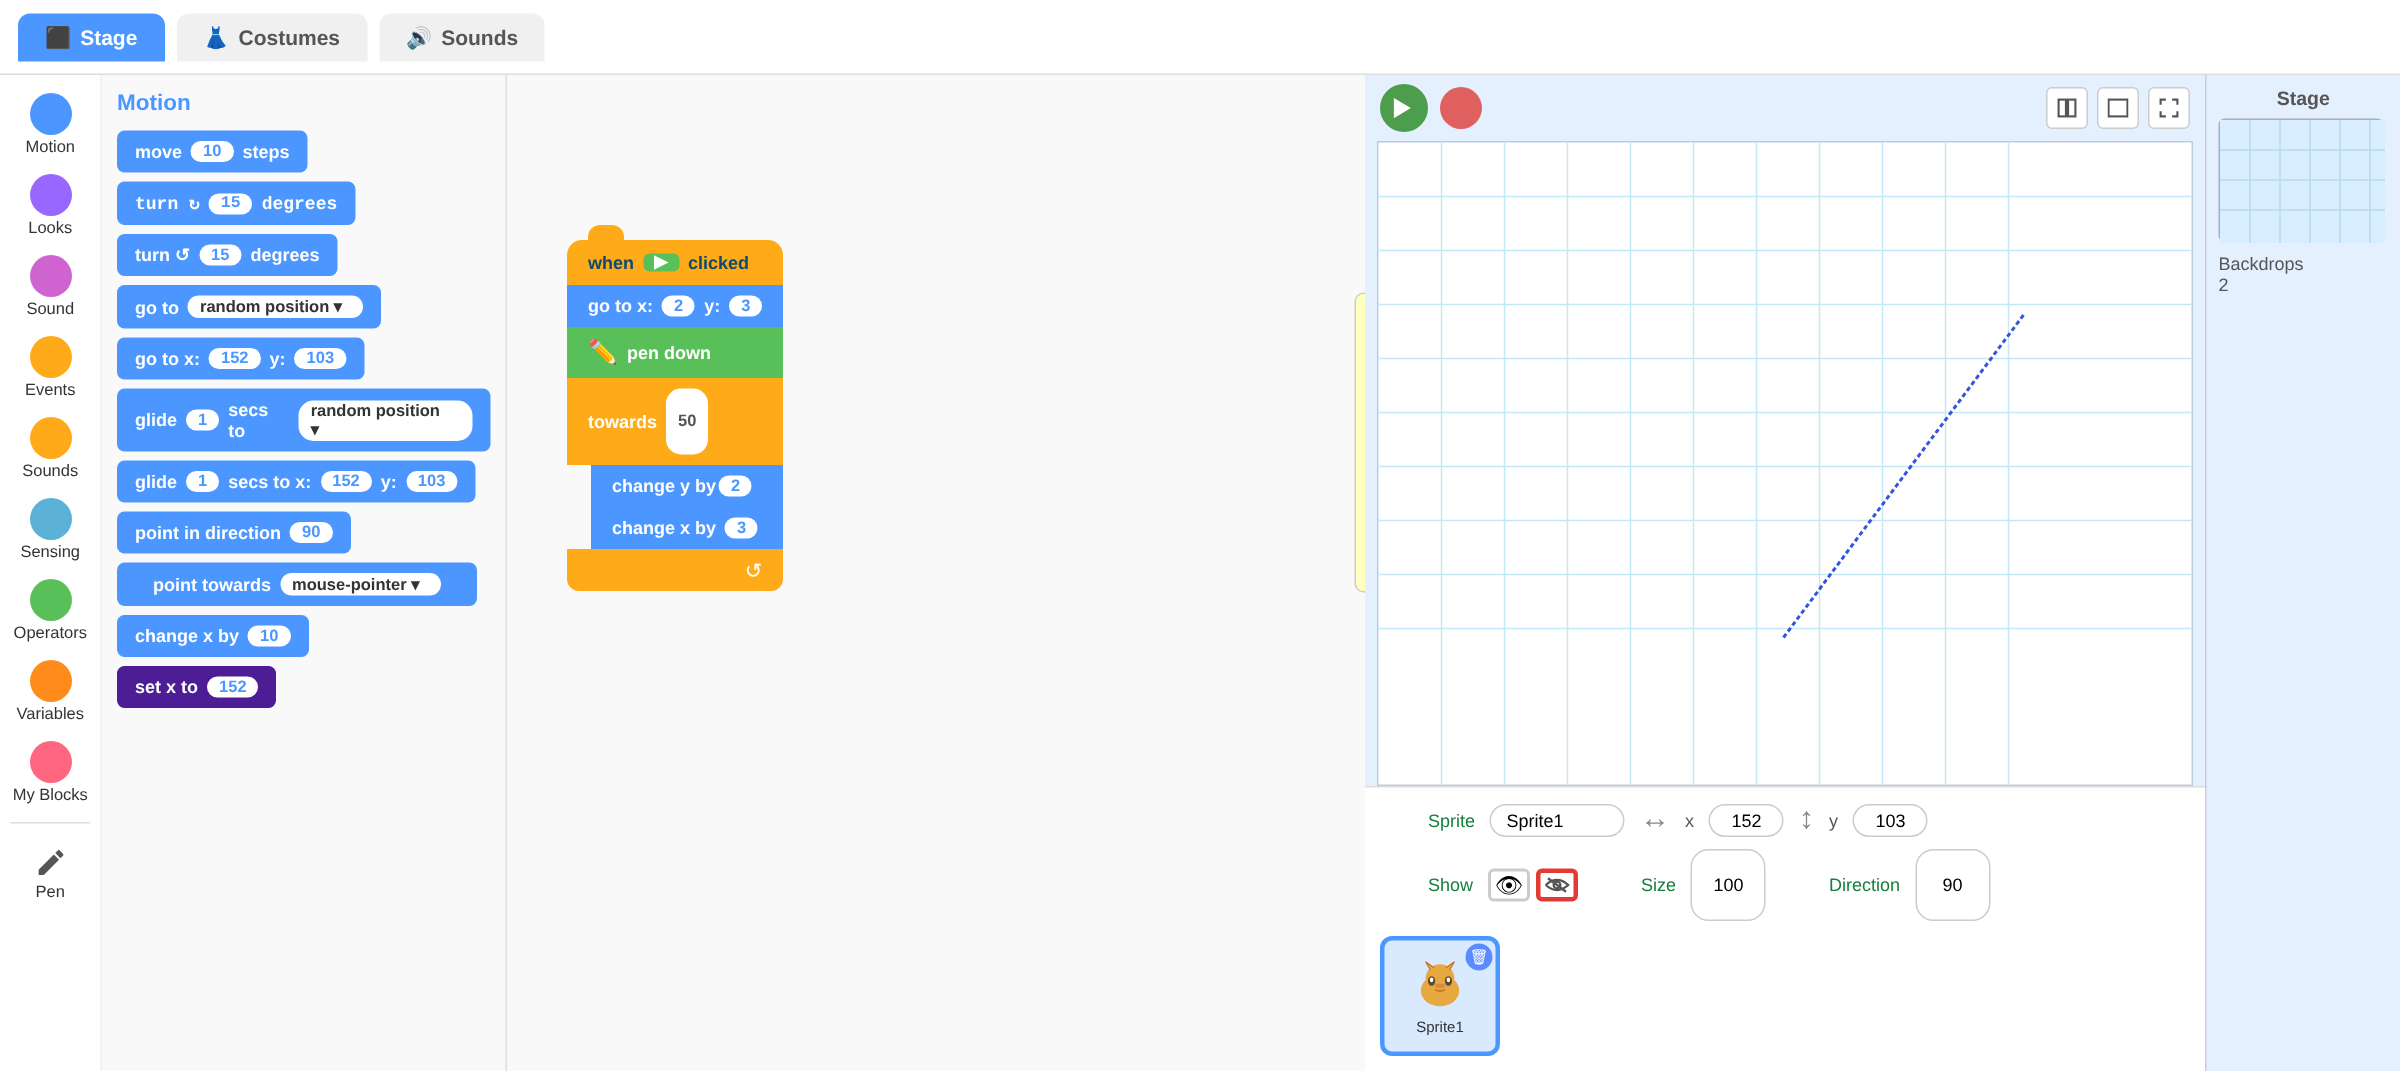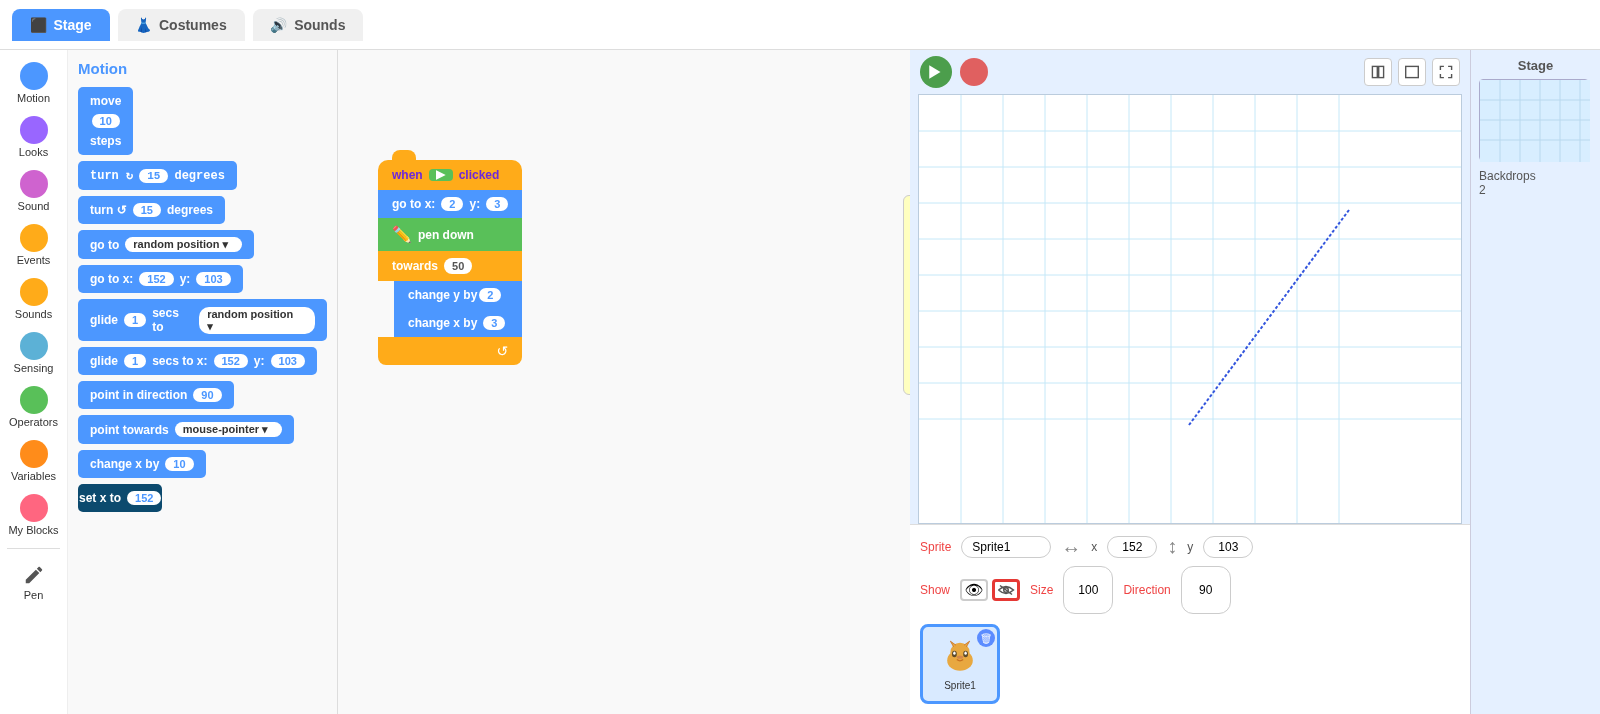--- a/index.html
+++ b/index.html
@@ -100,21 +100,21 @@
       background: #ffffc0;
       border: 1px solid #ccc;
       border-radius: 6px;
       width: 170px;
       min-height: 200px;
       padding: 24px 12px 12px 12px;
       font-size: 12px;
       color: #333;
       line-height: 1.5;
     }
-    .sprite-label { font-size: 12px; color: #ef4444; }
+    .sprite-label { font-size: 12px; color: #15803d; margin-left: 32px; }
     .sprite-name-input {
       border: 1px solid #ccc;
       border-radius: 12px;
       padding: 3px 10px;
       font-size: 12px;
       width: 90px;
     }
     .sprite-coord-label { font-size: 12px; color: #555; }
     .sprite-coord-input {
       border: 1px solid #ccc;
@@ -242,21 +242,21 @@
           </svg>
       </div>
       <span class="category-label">Pen</span>
     </div>
   </div>
 
   <div class="blocks-panel">
     <div class="blocks-panel-title">Motion</div>
 
     <div style="margin-bottom:6px;">
-      <div style="background:#4c97ff;border-radius:5px;padding:7px 12px;display:inline-flex;align-items:center;gap:6px;color:#fff;font-size:12px;font-weight:700;cursor:pointer;flex-direction:column;">
+      <div style="background:#4c97ff;border-radius:5px;padding:7px 12px;display:inline-flex;align-items:center;gap:6px;color:#fff;font-size:12px;font-weight:700;cursor:pointer;">
         <span>move</span>
         <span style="background:#fff;color:#4c97ff;border-radius:10px;padding:1px 8px;font-size:11px;font-weight:700;">10</span>
         <span>steps</span>
       </div>
     </div>
 
     <div style="margin-bottom:6px;">
       <div style="background:#4c97ff;border-radius:5px;padding:7px 12px;display:inline-flex;align-items:center;gap:6px;color:#fff;font-size:12px;font-weight:700;cursor:pointer;font-family:Liberation Mono, monospace;">
         <span>turn ↻</span>
         <span style="background:#fff;color:#4c97ff;border-radius:10px;padding:1px 8px;font-size:11px;font-weight:700;">15</span>
@@ -309,48 +309,48 @@
     </div>
 
     <div style="margin-bottom:6px;">
       <div style="background:#4c97ff;border-radius:5px;padding:7px 12px;display:inline-flex;align-items:center;gap:6px;color:#fff;font-size:12px;font-weight:700;cursor:pointer;">
         <span>point in direction</span>
         <span style="background:#fff;color:#4c97ff;border-radius:10px;padding:1px 8px;font-size:11px;font-weight:700;">90</span>
       </div>
     </div>
 
     <div style="margin-bottom:6px;">
-      <div style="background:#4c97ff;border-radius:5px;padding:7px 12px;display:inline-flex;align-items:center;gap:6px;color:#fff;font-size:12px;font-weight:700;cursor:pointer;">
+      <div style="background:#4c97ff;border-radius:5px;padding:7px 24px;display:inline-flex;align-items:center;gap:6px;color:#fff;font-size:12px;font-weight:700;cursor:pointer;">
         <span>point towards</span>
         <span style="background:#fff;color:#333;border-radius:10px;padding:1px 14px 1px 8px;font-size:11px;font-weight:600;">mouse-pointer ▾</span>
       </div>
     </div>
 
     <div style="margin-bottom:6px;">
       <div style="background:#4c97ff;border-radius:5px;padding:7px 12px;display:inline-flex;align-items:center;gap:6px;color:#fff;font-size:12px;font-weight:700;cursor:pointer;">
         <span>change x by</span>
         <span style="background:#fff;color:#4c97ff;border-radius:10px;padding:1px 8px;font-size:11px;font-weight:700;">10</span>
       </div>
     </div>
 
     <div style="margin-bottom:6px;">
-      <div style="background:#0c4a6e;border-radius:5px;padding:7px 1px;display:inline-flex;align-items:center;gap:6px;color:#fff;font-size:12px;font-weight:700;cursor:pointer;text-align:right;">
+      <div style="background:#4c1d95;border-radius:5px;padding:7px 12px;display:inline-flex;align-items:center;gap:6px;color:#fff;font-size:12px;font-weight:700;cursor:pointer;text-align:right;">
         <span>set x to</span>
         <span style="background:#fff;color:#4c97ff;border-radius:10px;padding:1px 8px;font-size:11px;font-weight:700;">152</span>
       </div>
     </div>
 
   </div>
 
   <div class="script-area">
 
     <div style="position:absolute;left:40px;top:110px;">
 
       <div style="position:relative;">
-        <div style="background:#ffab19;border-radius:10px 10px 0 0;padding:8px 14px;display:flex;align-items:center;gap:6px;font-size:12px;font-weight:700;color:#6d28d9;position:relative;">
+        <div style="background:#ffab19;border-radius:10px 10px 0 0;padding:8px 14px;display:flex;align-items:center;gap:6px;font-size:12px;font-weight:700;color:#0c4a6e;position:relative;">
           <div style="position:absolute;top:-10px;left:14px;width:24px;height:12px;background:#ffab19;border-radius:8px 8px 0 0;"></div>
           <span>when</span>
           <span style="background:#59c059;color:#fff;border-radius:4px;padding:1px 7px;font-size:11px;display:inline-flex;align-items:center;gap:3px;">
             <span style="display:inline-block;width:10px;height:10px;background:#fff;clip-path:polygon(0 0,100% 50%,0 100%);"></span>
           </span>
           <span>clicked</span>
         </div>
 
         <div style="background:#4c97ff;padding:7px 14px;display:flex;align-items:center;gap:6px;font-size:12px;font-weight:700;color:#fff;">
           <span>go to x:</span>
@@ -360,21 +360,21 @@
         </div>
 
         <div style="background:#59c059;padding:7px 14px;display:flex;align-items:center;gap:6px;font-size:12px;font-weight:700;color:#fff;">
           <span style="font-size:16px;">✏️</span>
           <span>pen down</span>
         </div>
 
         <div>
           <div style="background:#ffab19;padding:7px 14px;display:flex;align-items:center;gap:6px;font-size:12px;font-weight:700;color:#fff;">
             <span>towards</span>
-            <span style="background:#fff;color:#555;border-radius:10px;padding:2px 8px;font-size:11px;font-weight:700;">50</span>
+            <span style="background:#fff;color:#555;border-radius:10px;padding:16px 8px;font-size:11px;font-weight:700;">50</span>
           </div>
           <div style="margin-left:16px;background:#f9f9f9;">
 
             <div style="background:#4c97ff;padding:7px 14px;display:flex;align-items:center;gap:2px;font-size:12px;font-weight:700;color:#fff;">
               <span>change y by</span>
               <span style="background:#fff;color:#4c97ff;border-radius:10px;padding:1px 8px;font-size:11px;font-weight:700;">2</span>
             </div>
 
             <div style="background:#4c97ff;padding:7px 14px;display:flex;align-items:center;gap:6px;font-size:12px;font-weight:700;color:#fff;">
               <span>change x by</span>

